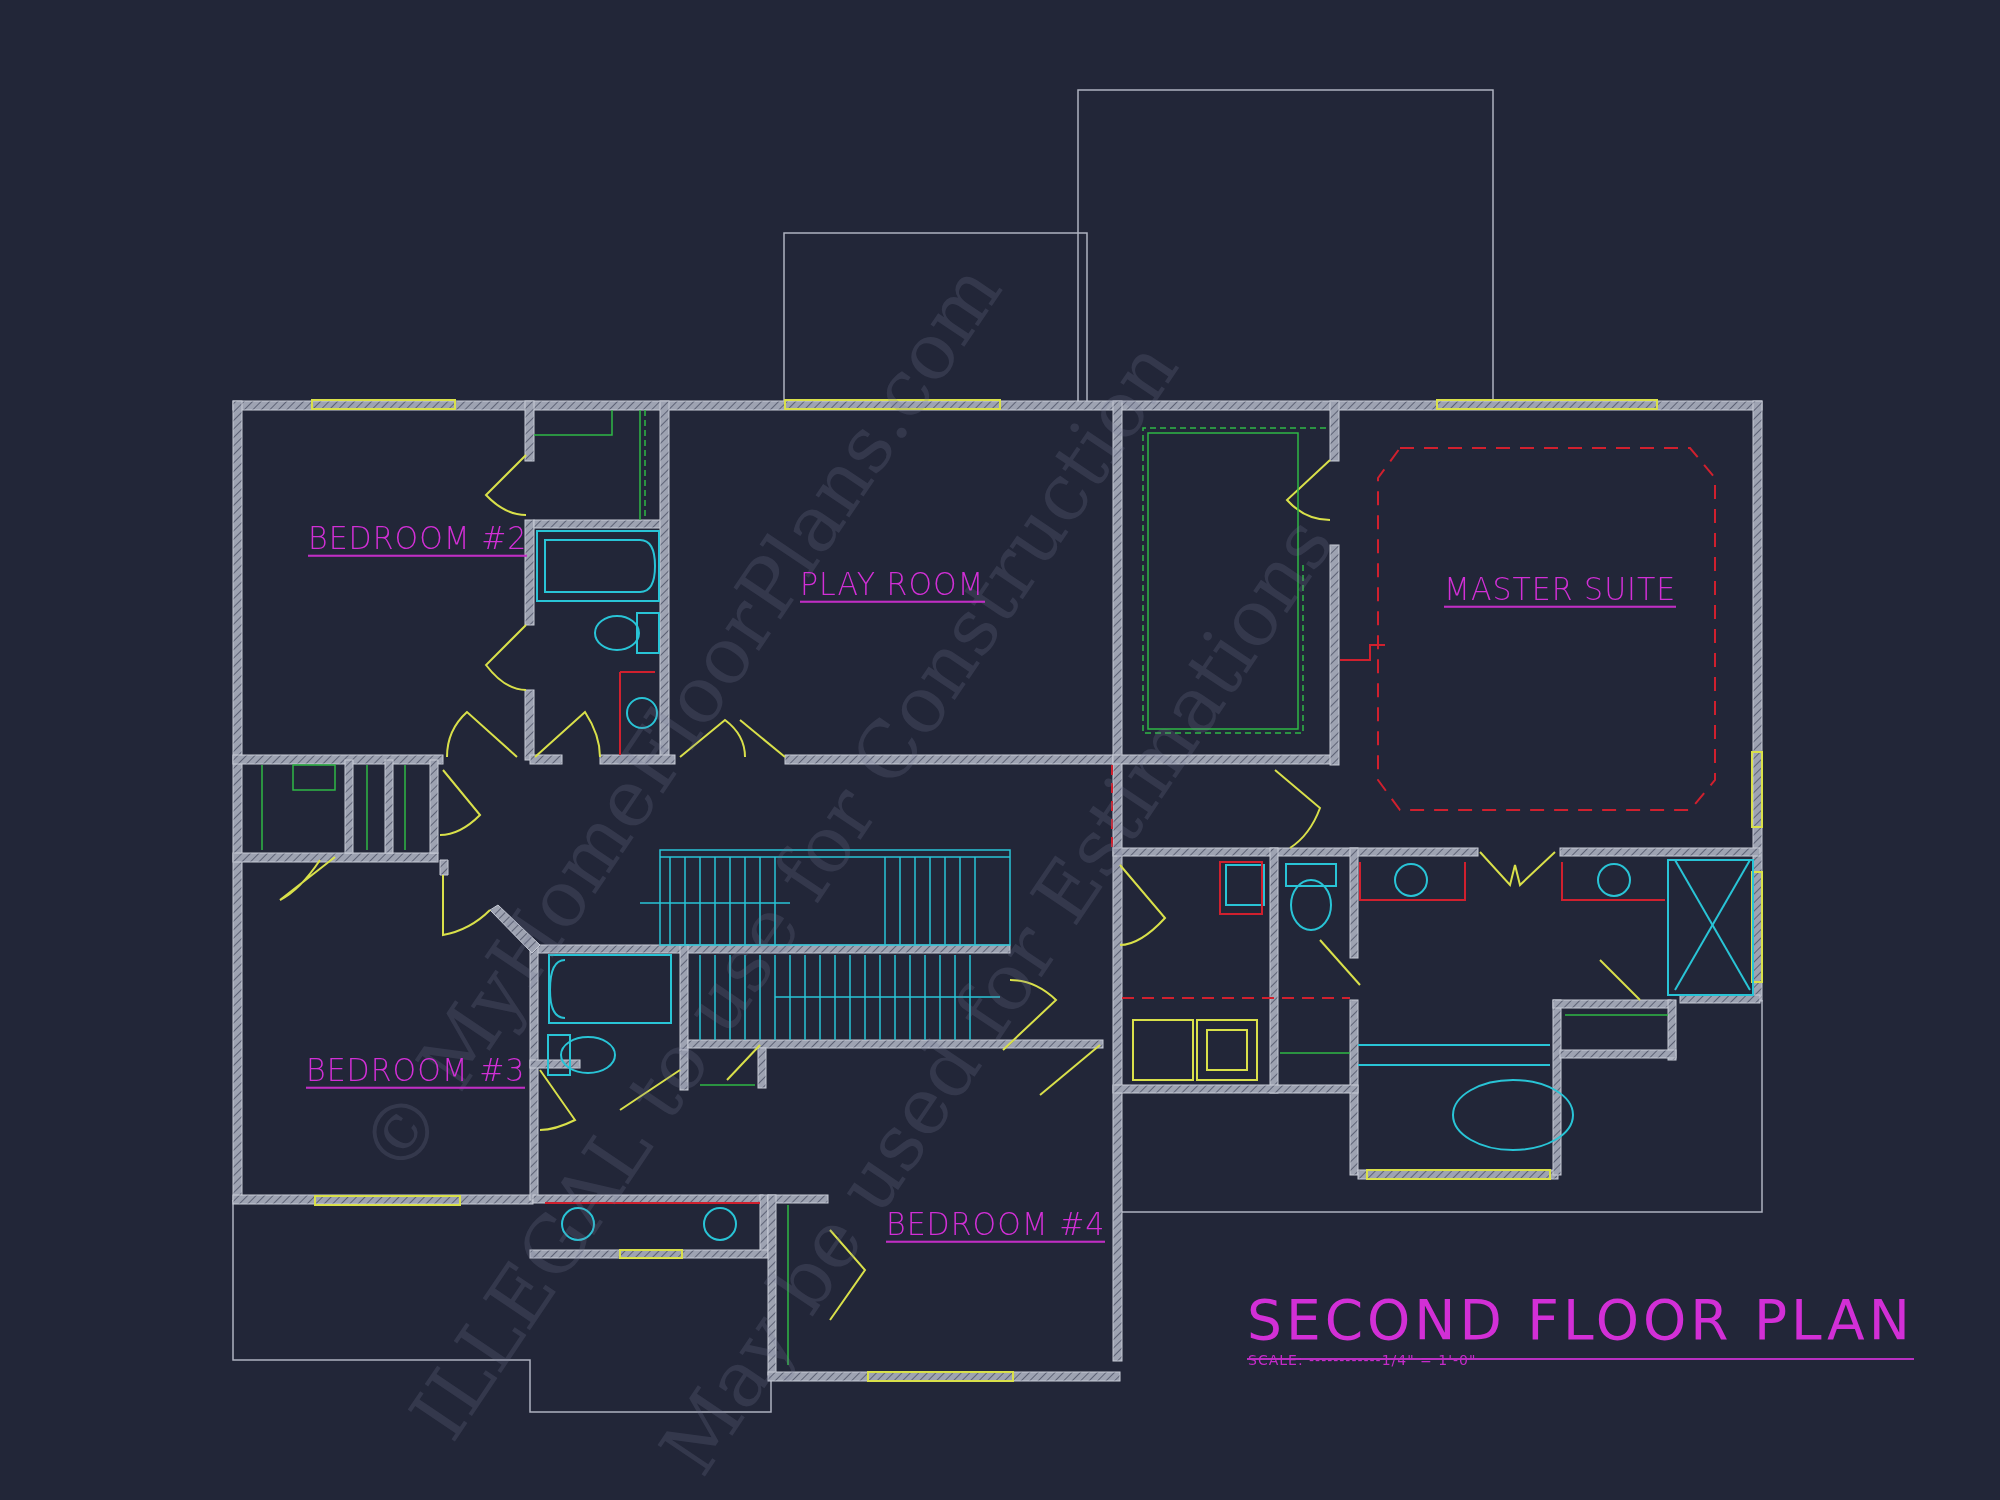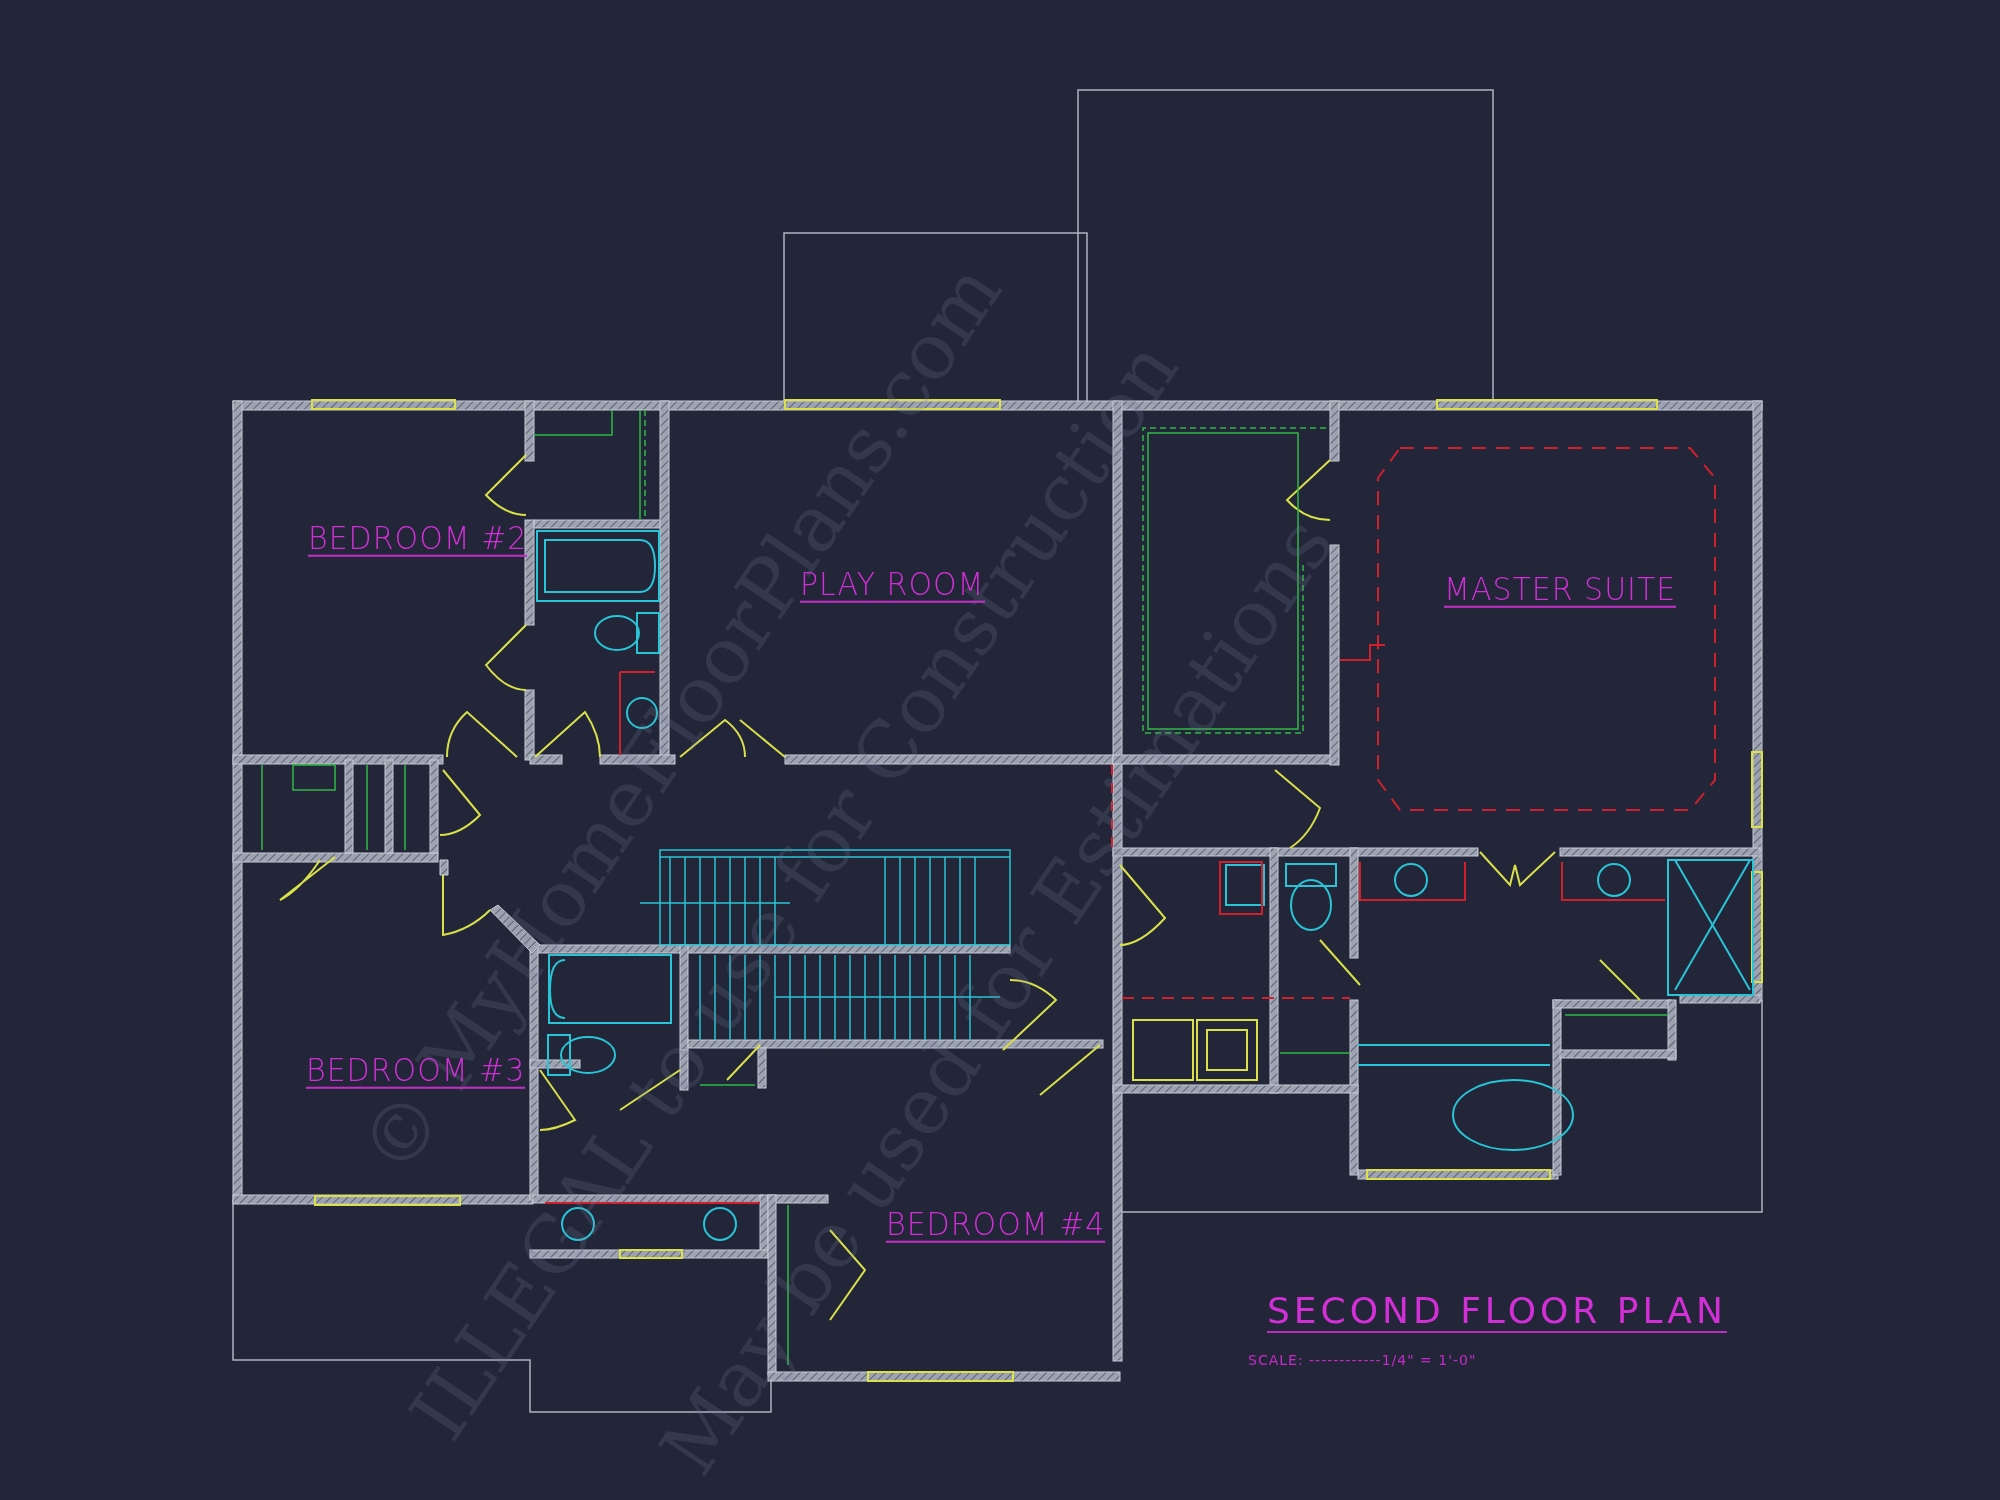--- a/index.html
+++ b/index.html
@@ -1,20 +1,20 @@
 <!DOCTYPE html>
 <html><head>
 <meta charset="utf-8">
 <style>
   html,body{margin:0;padding:0;background:#222638;}
   body{width:2000px;height:1500px;overflow:hidden;position:relative;}
   #plan{position:absolute;left:0;top:0;width:2000px;height:1500px;}
   .label{position:absolute;font-family:"DejaVu Sans",sans-serif;color:#d22fd6;letter-spacing:1px;border-bottom:2px solid #c02ec4;white-space:nowrap;line-height:1;}
   .room-label{font-size:30px;font-weight:300;transform:scaleY(1.05);}
-  .title{font-size:36px;letter-spacing:4px;border-bottom:2px solid #b82fc0;padding-bottom:2px;margin-left:20px;}
+  .title{font-size:55px;letter-spacing:4px;border-bottom:2px solid #b82fc0;padding-bottom:10px;}
   .scale{position:absolute;font-family:"DejaVu Sans",sans-serif;color:#c52ac9;font-size:14px;letter-spacing:1px;white-space:nowrap;}
   .wm{position:absolute;font-family:"DejaVu Serif",serif;color:rgba(120,125,150,0.22);white-space:nowrap;transform-origin:left center;}
 </style>
 </head>
 <body>
 
 <svg id="plan" viewBox="0 0 2000 1500" xmlns="http://www.w3.org/2000/svg">
   <defs>
     <pattern id="hatch" width="6" height="6" patternUnits="userSpaceOnUse" patternTransform="rotate(45)">
       <rect width="6" height="6" fill="#9ea3b2"></rect>

